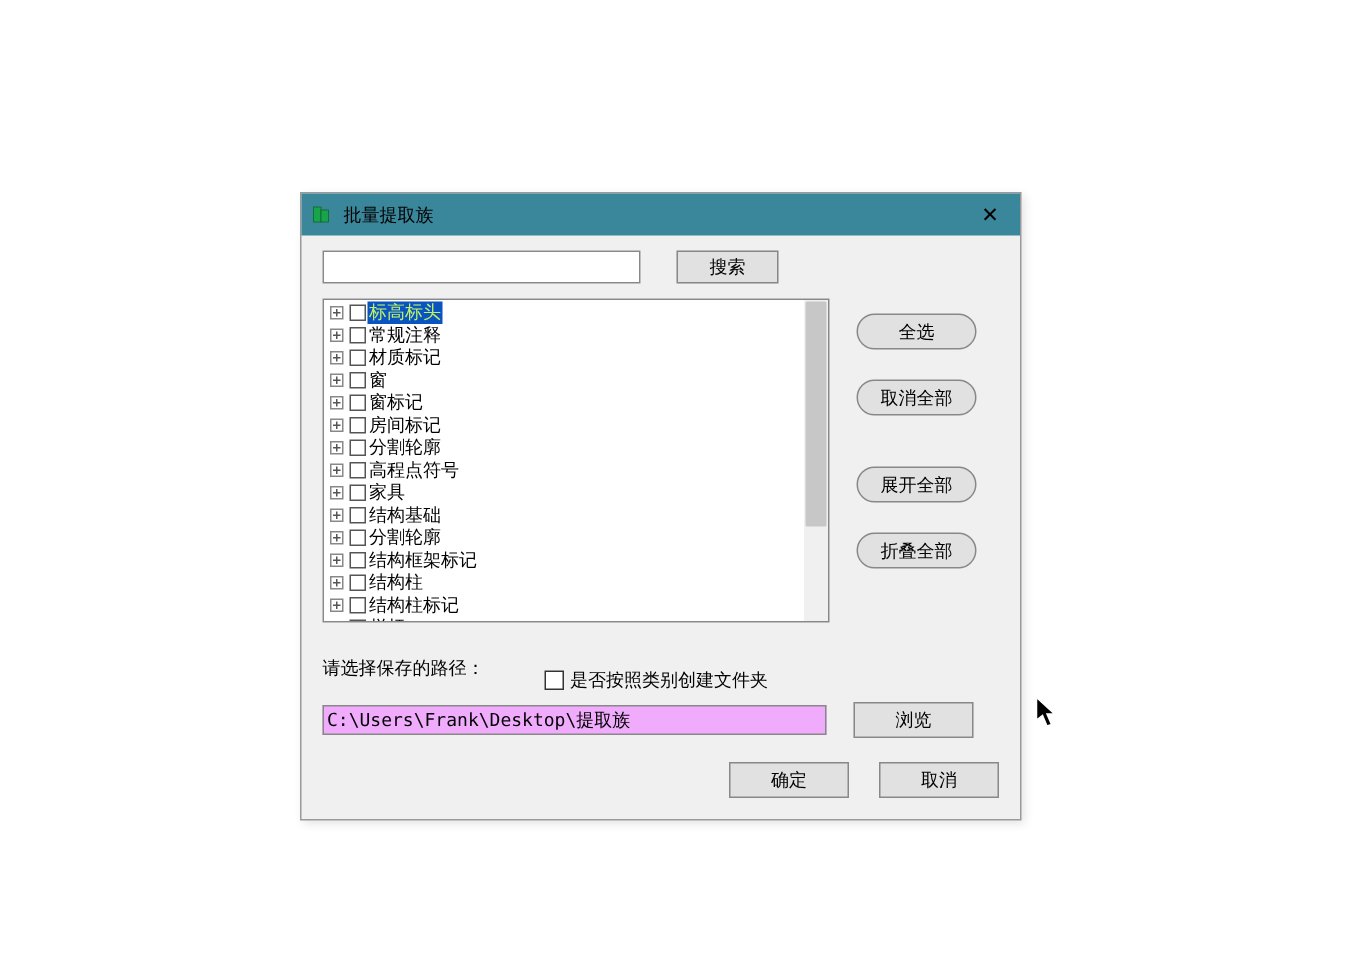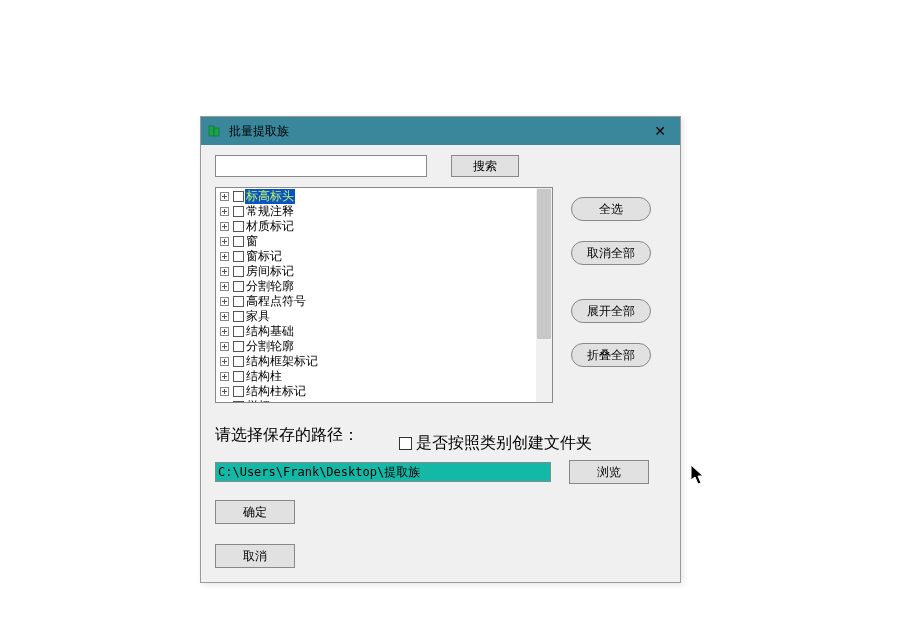--- a/index.html
+++ b/index.html
@@ -8,21 +8,21 @@
     height: 637px;
     background: #ffffff;
     font-family: "Microsoft YaHei", "SimSun", Arial, sans-serif;
     font-size: 12px;
     position: relative;
     overflow: hidden;
   }
   .dialog {
     position: absolute;
     left: 200px;
-    top: 116px;
+    top: 128px;
     width: 479px;
     background: #f0f0f0;
     border: 1px solid #9a9a9a;
     box-shadow: 2px 2px 6px rgba(0,0,0,0.1);
   }
   .titlebar {
     height: 28px;
     background: #3a869a;
     display: flex;
     align-items: center;
@@ -183,21 +183,21 @@
   }
   .gap-sm { height: 20px; }
   .gap-md { height: 34px; }
   .gap-xs { height: 10px; }
 
   .options-row {
     margin-top: 14px;
     display: flex;
     align-items: center;
     gap: 40px;
-    font-size: 16px;
+    font-size: 12px;
   }
   .opt-cb-wrap {
     display: flex;
     align-items: center;
     gap: 4px;
     margin-top: 16px;
   }
   .opt-cb {
     width: 13px;
     height: 13px;
@@ -209,34 +209,33 @@
   .path-row {
     margin-top: 6px;
     display: flex;
     align-items: center;
     gap: 18px;
   }
   .path-input {
     width: 336px;
     height: 20px;
     border: 1px solid #888;
-    background: #14b8a6;
+    background: #f0abfc;
     font-family: "Consolas","SimSun",monospace;
     font-size: 12px;
     padding: 0 2px;
     box-sizing: border-box;
   }
   .btn-browse { width: 80px; height: 24px; }
 
   .bottom-row {
     margin-top: 16px;
     display: flex;
     justify-content: flex-end;
     gap: 20px;
-    flex-direction: column;
   }
   .btn-primary { width: 80px; height: 24px; }
 
   .cursor {
     position: absolute;
     left: 690px;
     top: 464px;
     pointer-events: none;
   }
 </style>

